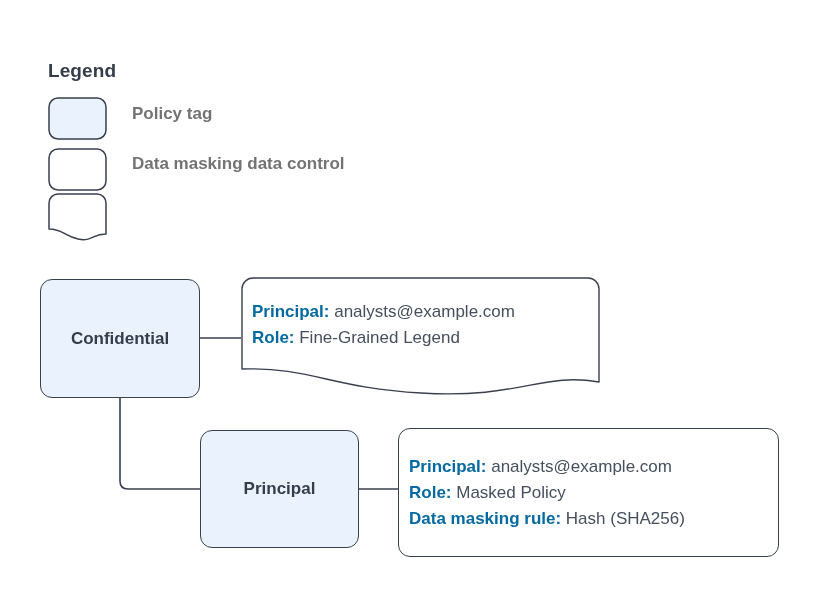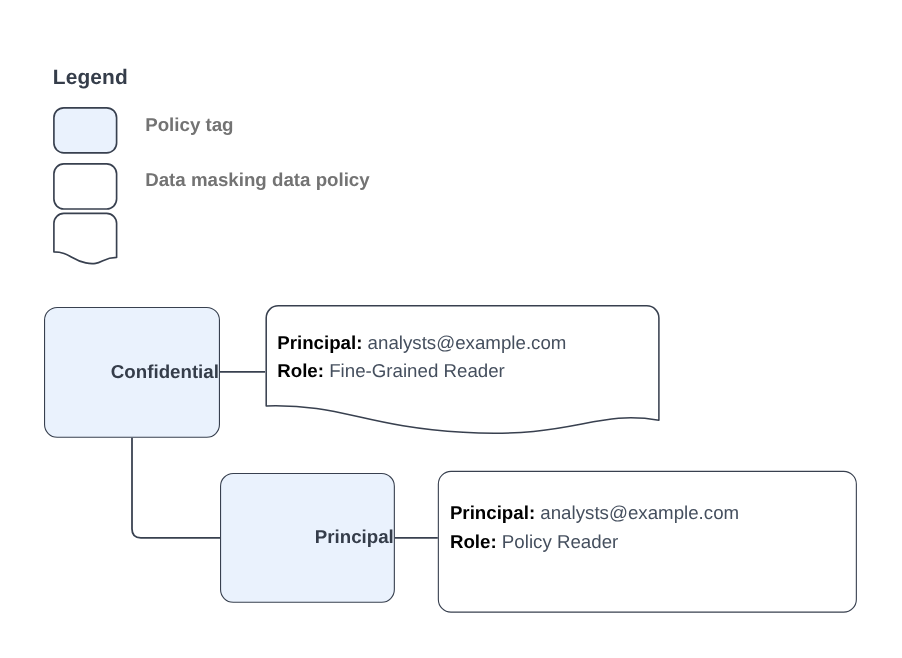--- a/index.html
+++ b/index.html
@@ -47,21 +47,21 @@
 
   
   .node {
     position: absolute;
     box-sizing: border-box;
     background: #eaf2fd;
     border: 1.6px solid #38404f;
     border-radius: 12px;
     display: flex;
     align-items: center;
-    justify-content: flex-end;
+    justify-content: center;
     font-size: 17px;
     font-weight: bold;
     color: #353d4a;
   }
 
   
   .callout {
     position: absolute;
   }
   .callout svg {
@@ -71,21 +71,21 @@
     overflow: visible;
   }
   .callout-text {
     position: absolute;
     font-size: 17px;
     line-height: 26px;
     color: #454f5e;
     white-space: nowrap;
   }
   .callout-text b {
-    color: #000000;
+    color: #0369a1;
     font-weight: bold;
   }
 
   .box-callout {
     position: absolute;
     box-sizing: border-box;
     background: #ffffff;
     border: 1.4px solid #38404f;
     border-radius: 12px;
   }
@@ -113,21 +113,21 @@
       <rect x="1" y="1" width="57" height="41" rx="9" ry="9" fill="#eaf2fd" stroke="#38404f" stroke-width="1.5"></rect>
     </svg>
   </div>
   <div class="legend-row-label" style="top:104px;">Policy tag</div>
 
   <div class="swatch" style="top:148px;height:42px;">
     <svg width="60" height="44" viewBox="0 0 60 44">
       <rect x="1" y="1" width="57" height="41" rx="9" ry="9" fill="#ffffff" stroke="#38404f" stroke-width="1.5"></rect>
     </svg>
   </div>
-  <div class="legend-row-label" style="top:154px;">Data masking data policy</div>
+  <div class="legend-row-label" style="top:154px;">Data masking data control</div>
 
   <div class="swatch" style="top:193px;height:48px;">
     <svg width="62" height="50" viewBox="0 0 62 50">
       <path d="M1,10 A9,9 0 0 1 10,1 L49,1 A9,9 0 0 1 58,10 L58,41
                C44,41 44,49 30,46 C16,43 15,36 1,36 Z" fill="#ffffff" stroke="#38404f" stroke-width="1.5" stroke-linejoin="round"></path>
     </svg>
   </div>
 
   <svg class="connector" style="left:0;top:0;width:820px;height:598px;">
 
@@ -146,24 +146,25 @@
     <span>Principal</span>
   </div>
 
   <div class="callout" style="left:241px;top:277px;width:360px;height:122px;">
     <svg width="360" height="122" viewBox="0 0 360 122">
       <path d="M1,12 A11,11 0 0 1 12,1 L347,1 A11,11 0 0 1 358,12 L358,105
                C300,95 280,122 180,116 C90,111 70,90 1,92 Z" fill="#ffffff" stroke="#38404f" stroke-width="1.4" stroke-linejoin="round"></path>
     </svg>
     <div class="callout-text" style="left:11px;top:22px;">
       <div><b>Principal:</b> <span>analysts@example.com</span></div>
-      <div><b>Role:</b> <span>Fine-Grained Reader</span></div>
+      <div><b>Role:</b> <span>Fine-Grained Legend</span></div>
     </div>
   </div>
 
   <div class="box-callout" style="left:398px;top:428px;width:381px;height:129px;">
     <div class="callout-text" style="left:10px;top:25px;">
       <div><b>Principal:</b> <span>analysts@example.com</span></div>
-      <div><b>Role:</b> <span>Policy Reader</span></div>
+      <div><b>Role:</b> <span>Masked Policy</span></div>
+      <div><b>Data masking rule:</b> <span>Hash (SHA256)</span></div>
     </div>
   </div>
 
 </div>
 
 </body></html>

